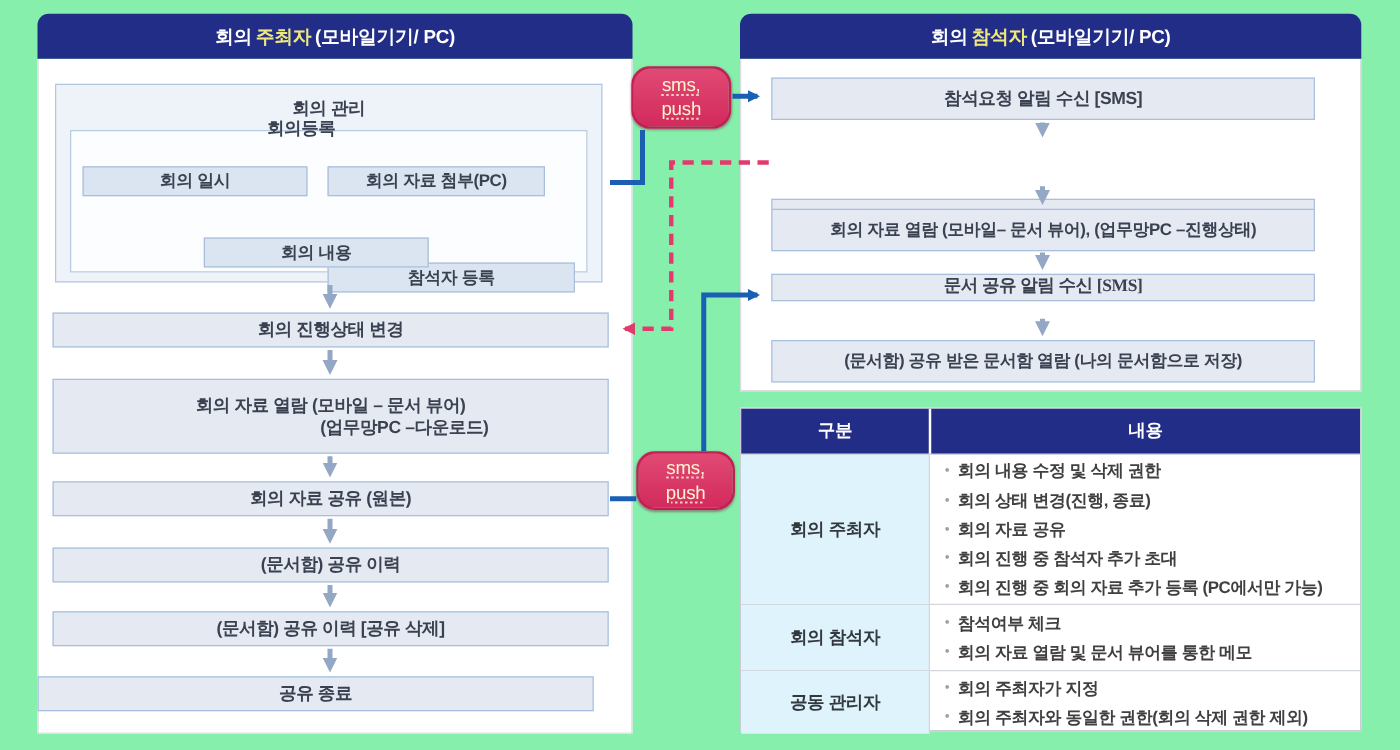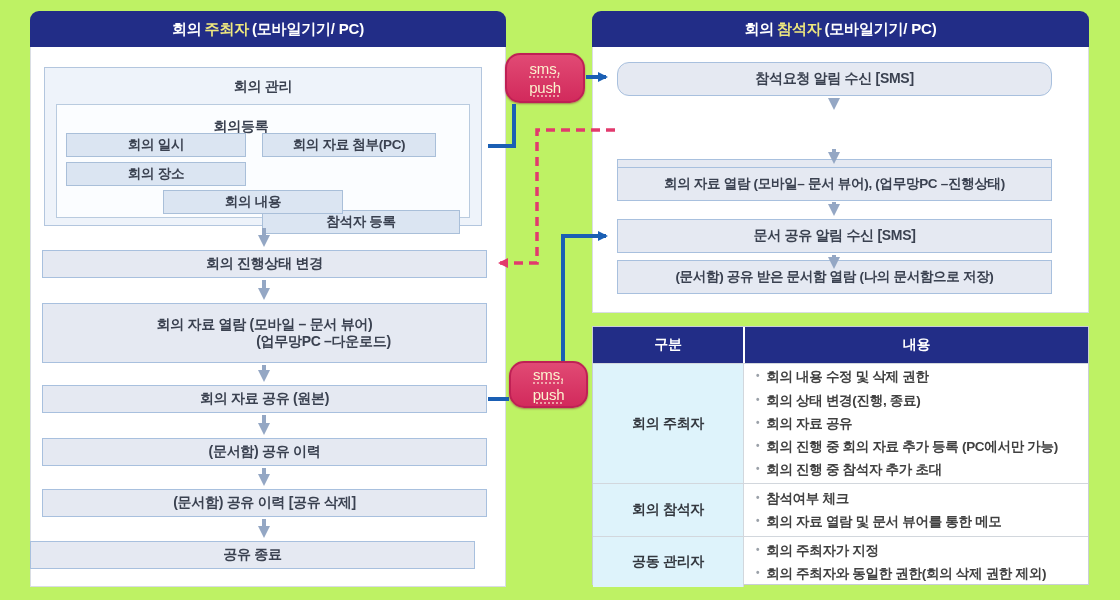--- a/index.html
+++ b/index.html
@@ -1,17 +1,17 @@
 <!DOCTYPE html>
 <html><head>
 <meta charset="utf-8">
 <style>
   html,body{margin:0;padding:0;background:#ffffff;}
   .canvas{
-    position:relative;width:1120px;height:600px;background:#bef264;overflow:hidden;
+    position:relative;width:1120px;height:600px;background:#86efac;overflow:hidden;
     font-family:"Liberation Sans","DejaVu Sans",sans-serif;
     -webkit-font-smoothing:antialiased;
   }
   .abs{position:absolute;box-sizing:border-box;}
 
   
   .panel-header{
     background:#222d87;color:#ffffff;font-weight:700;font-size:15px;
     border-radius:9px 9px 0 0;display:flex;align-items:center;justify-content:center;
     letter-spacing:-0.2px;z-index:2;
@@ -134,50 +134,49 @@
   <div class="abs panel-header" style="left:30px;top:11px;width:476px;height:36px;">
     <span>회의</span>
     <span class="hl">주최자</span>
     <span>(모바일기기/ PC)</span>
   </div>
   <div class="abs panel-body" style="left:30px;top:47px;width:476px;height:540px;"></div>
 
   <div class="abs mgmt" style="left:44px;top:67px;width:438px;height:159px;"></div>
   <div class="abs mgmt-title" style="left:44px;top:78px;width:438px;z-index:3;">회의 관리</div>
   <div class="abs reg" style="left:56px;top:104px;width:414px;height:114px;"></div>
-  <div class="abs reg-title" style="left:56px;top:118px;width:370px;z-index:4;">회의등록</div>
+  <div class="abs reg-title" style="left:56px;top:94px;width:370px;z-index:4;">회의등록</div>
 
   <div class="abs minibox" style="left:66px;top:133px;width:180px;height:24px;">회의 일시</div>
   <div class="abs minibox" style="left:262px;top:133px;width:174px;height:24px;">회의 자료 첨부(PC)</div>
-  <div class="abs minibox" style="left:66px;top:162px;width:180px;height:24px;">회의 장소</div>
   <div class="abs minibox" style="left:262px;top:162px;width:198px;height:24px;margin-top:48px;">참석자 등록</div>
   <div class="abs minibox" style="left:163px;top:190px;width:180px;height:24px;">회의 내용</div>
 
   <div class="abs flowbox" style="left:42px;top:250px;width:445px;height:28px;">회의 진행상태 변경</div>
   <div class="abs flowbox" style="left:42px;top:303px;width:445px;height:60px;">
     <div>회의 자료 열람 (모바일 – 문서 뷰어)</div>
     <div class="l2">(업무망PC –다운로드)</div>
   </div>
   <div class="abs flowbox" style="left:42px;top:385px;width:445px;height:28px;">회의 자료 공유 (원본)</div>
   <div class="abs flowbox" style="left:42px;top:438px;width:445px;height:28px;">(문서함) 공유 이력</div>
   <div class="abs flowbox" style="left:42px;top:489px;width:445px;height:28px;">(문서함) 공유 이력 [공유 삭제]</div>
   <div class="abs flowbox" style="left:30px;top:541px;width:445px;height:28px;">공유 종료</div>
 
   <div class="abs panel-header" style="left:592px;top:11px;width:497px;height:36px;">
     <span>회의</span>
     <span class="hl">참석자</span>
     <span>(모바일기기/ PC)</span>
   </div>
   <div class="abs panel-body" style="left:592px;top:47px;width:497px;height:266px;"></div>
 
-  <div class="abs flowbox" style="left:617px;top:62px;width:435px;height:34px;border-radius:12px;">참석요청 알림 수신 [SMS]</div>
+  <div class="abs flowbox" style="left:617px;top:62px;width:435px;height:34px;">참석요청 알림 수신 [SMS]</div>
   <div class="abs flowbox" style="left:617px;top:129px;width:435px;height:34px;margin-top:30px;">회의 참석</div>
   <div class="abs flowbox" style="left:617px;top:167px;width:435px;height:34px;font-size:13.5px;">회의 자료 열람 (모바일– 문서 뷰어), (업무망PC –진행상태)</div>
-  <div class="abs flowbox" style="left:617px;top:219px;width:435px;height:34px;">문서 공유 알림 수신 [SMS]</div>
-  <div class="abs flowbox" style="left:617px;top:260px;width:435px;height:34px;font-size:13.5px;">(문서함) 공유 받은 문서함 열람 (나의 문서함으로 저장)</div>
+  <div class="abs flowbox" style="left:617px;top:219px;width:435px;height:22px;font-family:Liberation Serif, serif;">문서 공유 알림 수신 [SMS]</div>
+  <div class="abs flowbox" style="left:617px;top:272px;width:435px;height:34px;font-size:13.5px;">(문서함) 공유 받은 문서함 열람 (나의 문서함으로 저장)</div>
 
   <div class="abs badge" style="left:505px;top:53px;width:80px;height:50px;">
     <span>sms,</span>
     <span>push</span>
   </div>
   <div class="abs badge" style="left:509px;top:361px;width:79px;height:47px;">
     <span>sms,</span>
     <span>push</span>
   </div>
 
@@ -186,22 +185,22 @@
       <div class="th c1">구분</div>
       <div class="th c2">내용</div>
     </div>
 
     <div class="trow" style="height:119px;">
       <div class="td1">회의 주최자</div>
       <div class="td2">
         <div class="bullet-line">회의 내용 수정 및 삭제 권한</div>
         <div class="bullet-line">회의 상태 변경(진행, 종료)</div>
         <div class="bullet-line">회의 자료 공유</div>
+        <div class="bullet-line">회의 진행 중 참석자 추가 초대</div>
         <div class="bullet-line">회의 진행 중 회의 자료 추가 등록 (PC에서만 가능)</div>
-        <div class="bullet-line">회의 진행 중 참석자 추가 초대</div>
       </div>
     </div>
 
     <div class="trow" style="height:52px;">
       <div class="td1">회의 참석자</div>
       <div class="td2">
         <div class="bullet-line">참석여부 체크</div>
         <div class="bullet-line">회의 자료 열람 및 문서 뷰어를 통한 메모</div>
       </div>
     </div>

